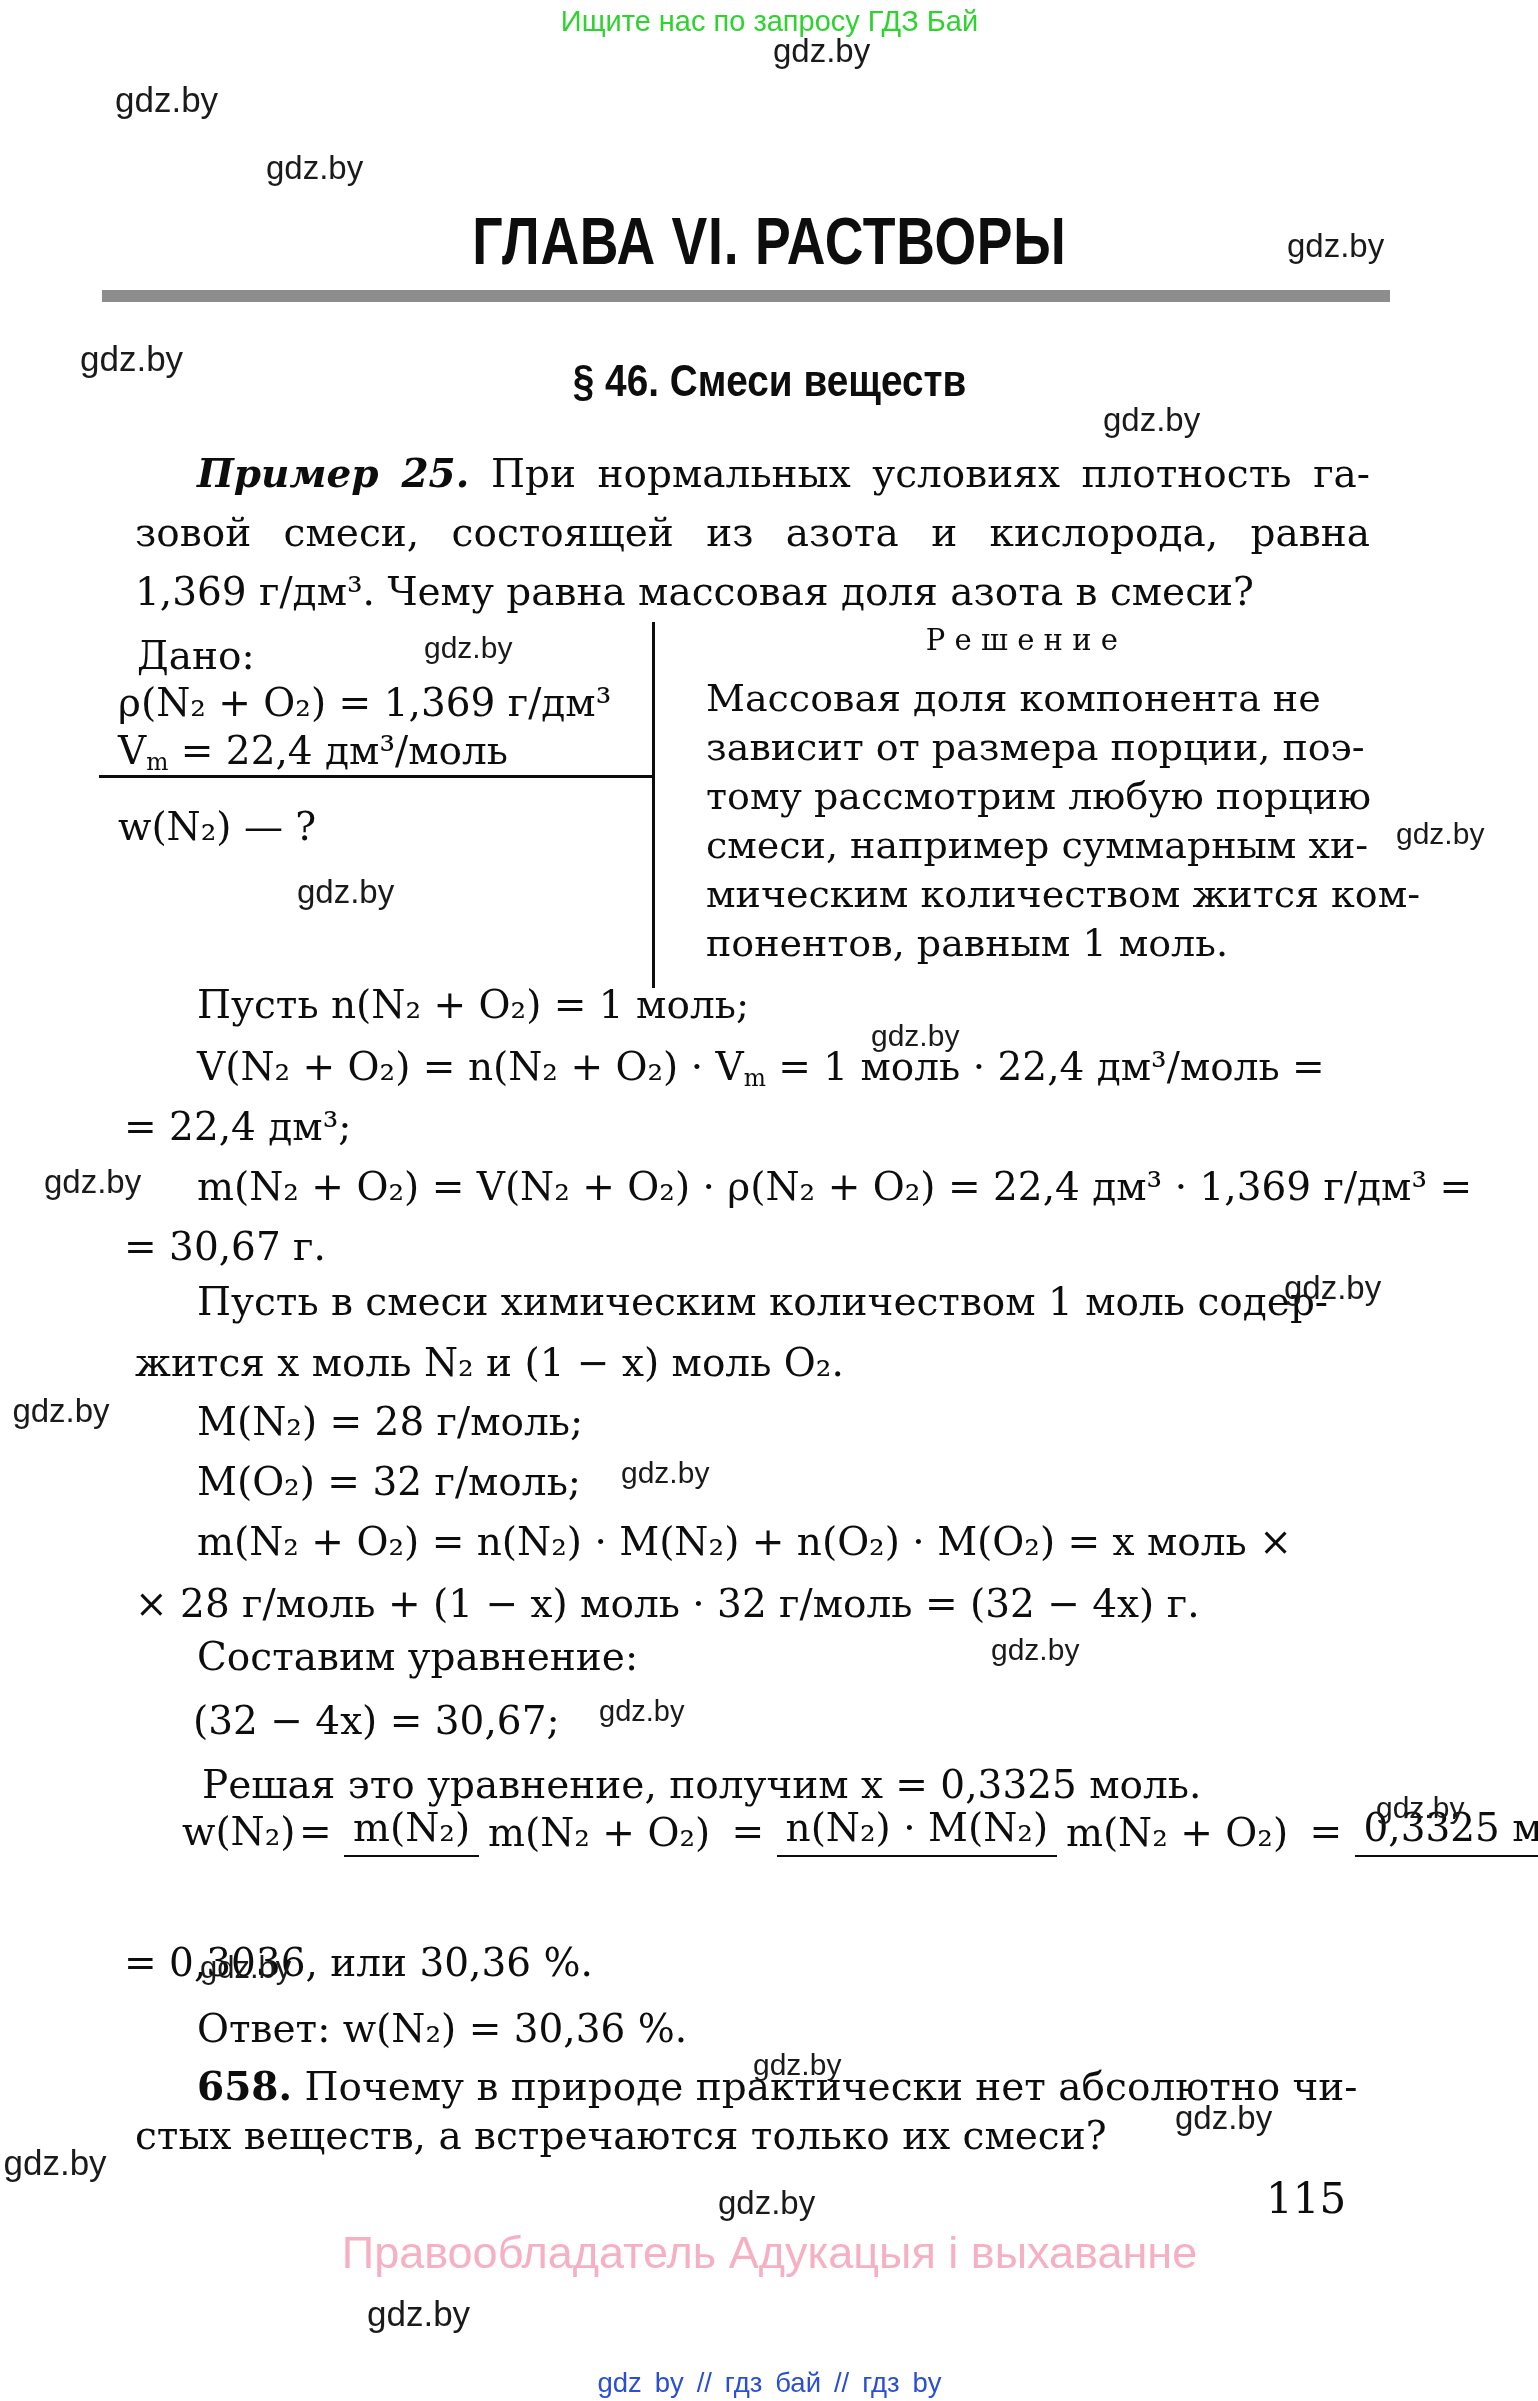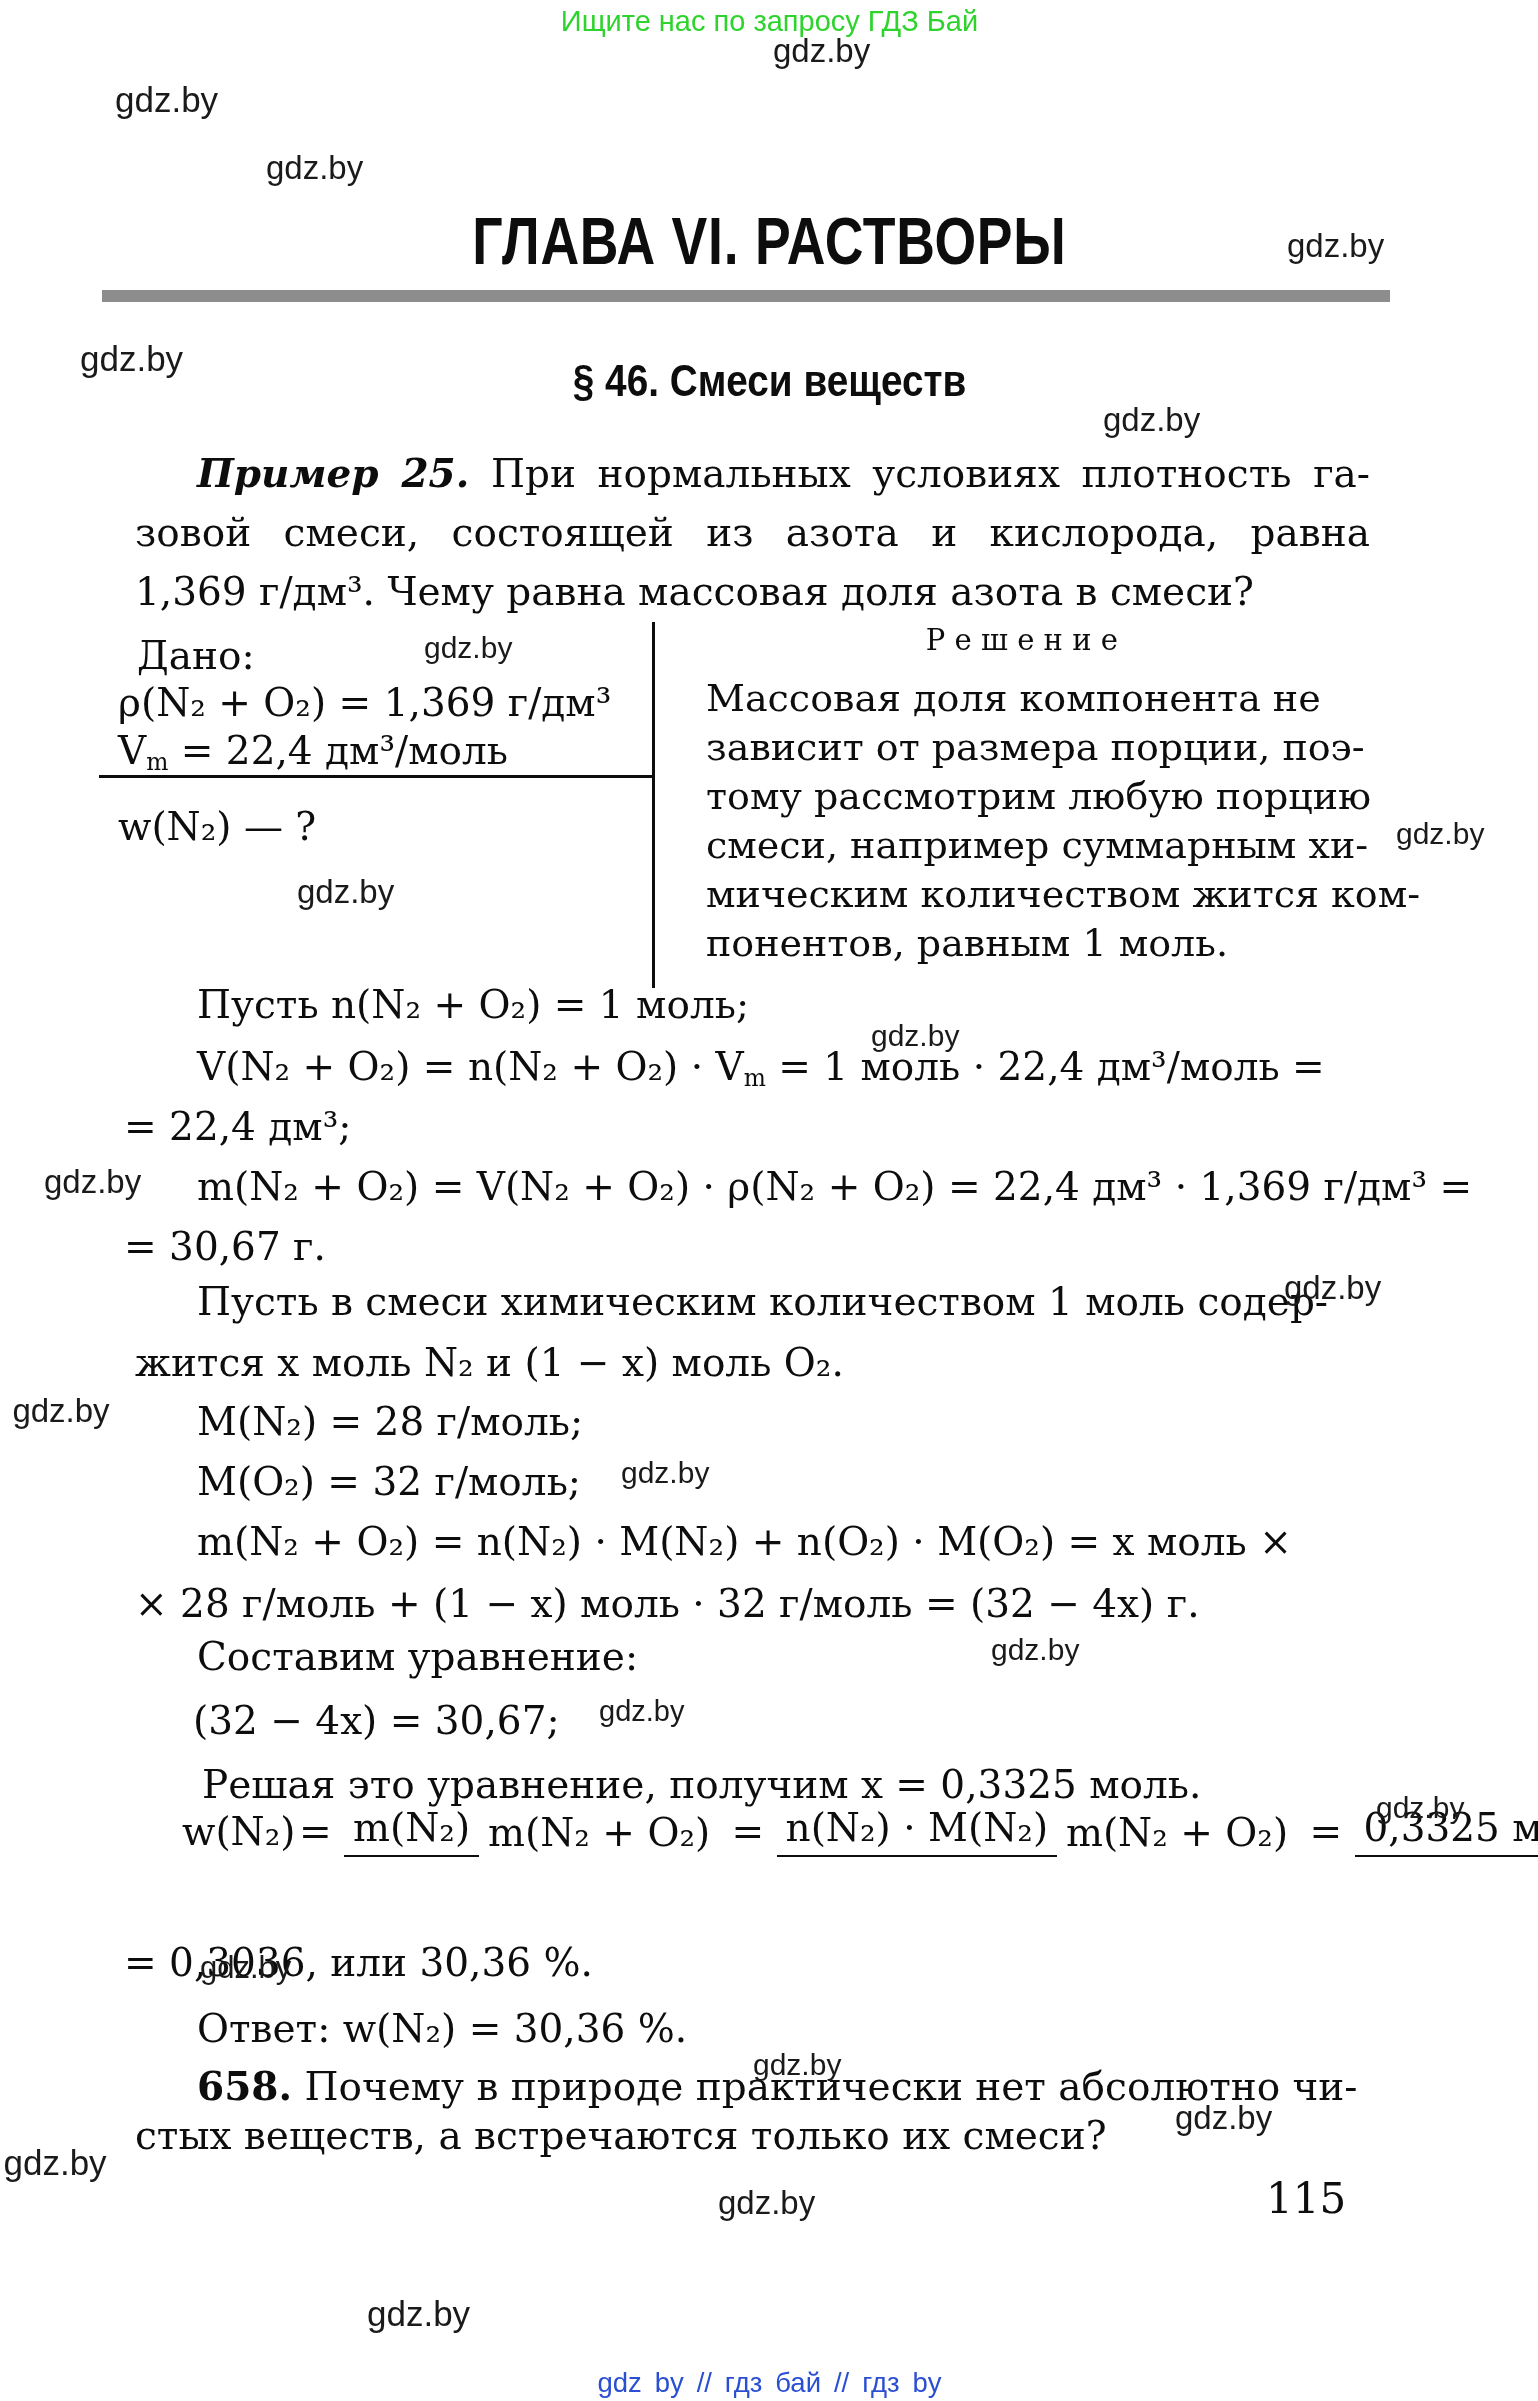--- a/index.html
+++ b/index.html
@@ -145,20 +145,21 @@
 
   <div class="tline" style="left:124px; top:1939px;">= 0,3036, или 30,36 %.</div>
   <div class="tline" style="left:197px; top:2005px;">Ответ: w(N₂) = 30,36 %.</div>
 
   <div class="tline" style="left:197px; top:2062px;">
     <span class="num-bold">658.</span><span> Почему в природе практически нет абсолютно чи-</span>
   </div>
   <div class="tline" style="left:135px; top:2112px;">стых веществ, а встречаются только их смеси?</div>
 
   <div class="page-number">115</div>
+  <div class="copyright">Правообладатель Адукацыя і выхаванне</div>
   <div class="footer-links">gdz by  //  гдз бай  //  гдз by</div>
 
   <div class="wm" style="left:773px; top:32px;">gdz.by</div>
   <div class="wm" style="left:115px; top:80px; font-size:35px;">gdz.by</div>
   <div class="wm" style="left:266px; top:149px;">gdz.by</div>
   <div class="wm" style="left:1287px; top:227px;">gdz.by</div>
   <div class="wm" style="left:80px; top:339px; font-size:35px;">gdz.by</div>
   <div class="wm" style="left:1103px; top:401px;">gdz.by</div>
   <div class="wm" style="left:424px; top:631px; font-size:30px;">gdz.by</div>
   <div class="wm" style="left:297px; top:873px;">gdz.by</div>

